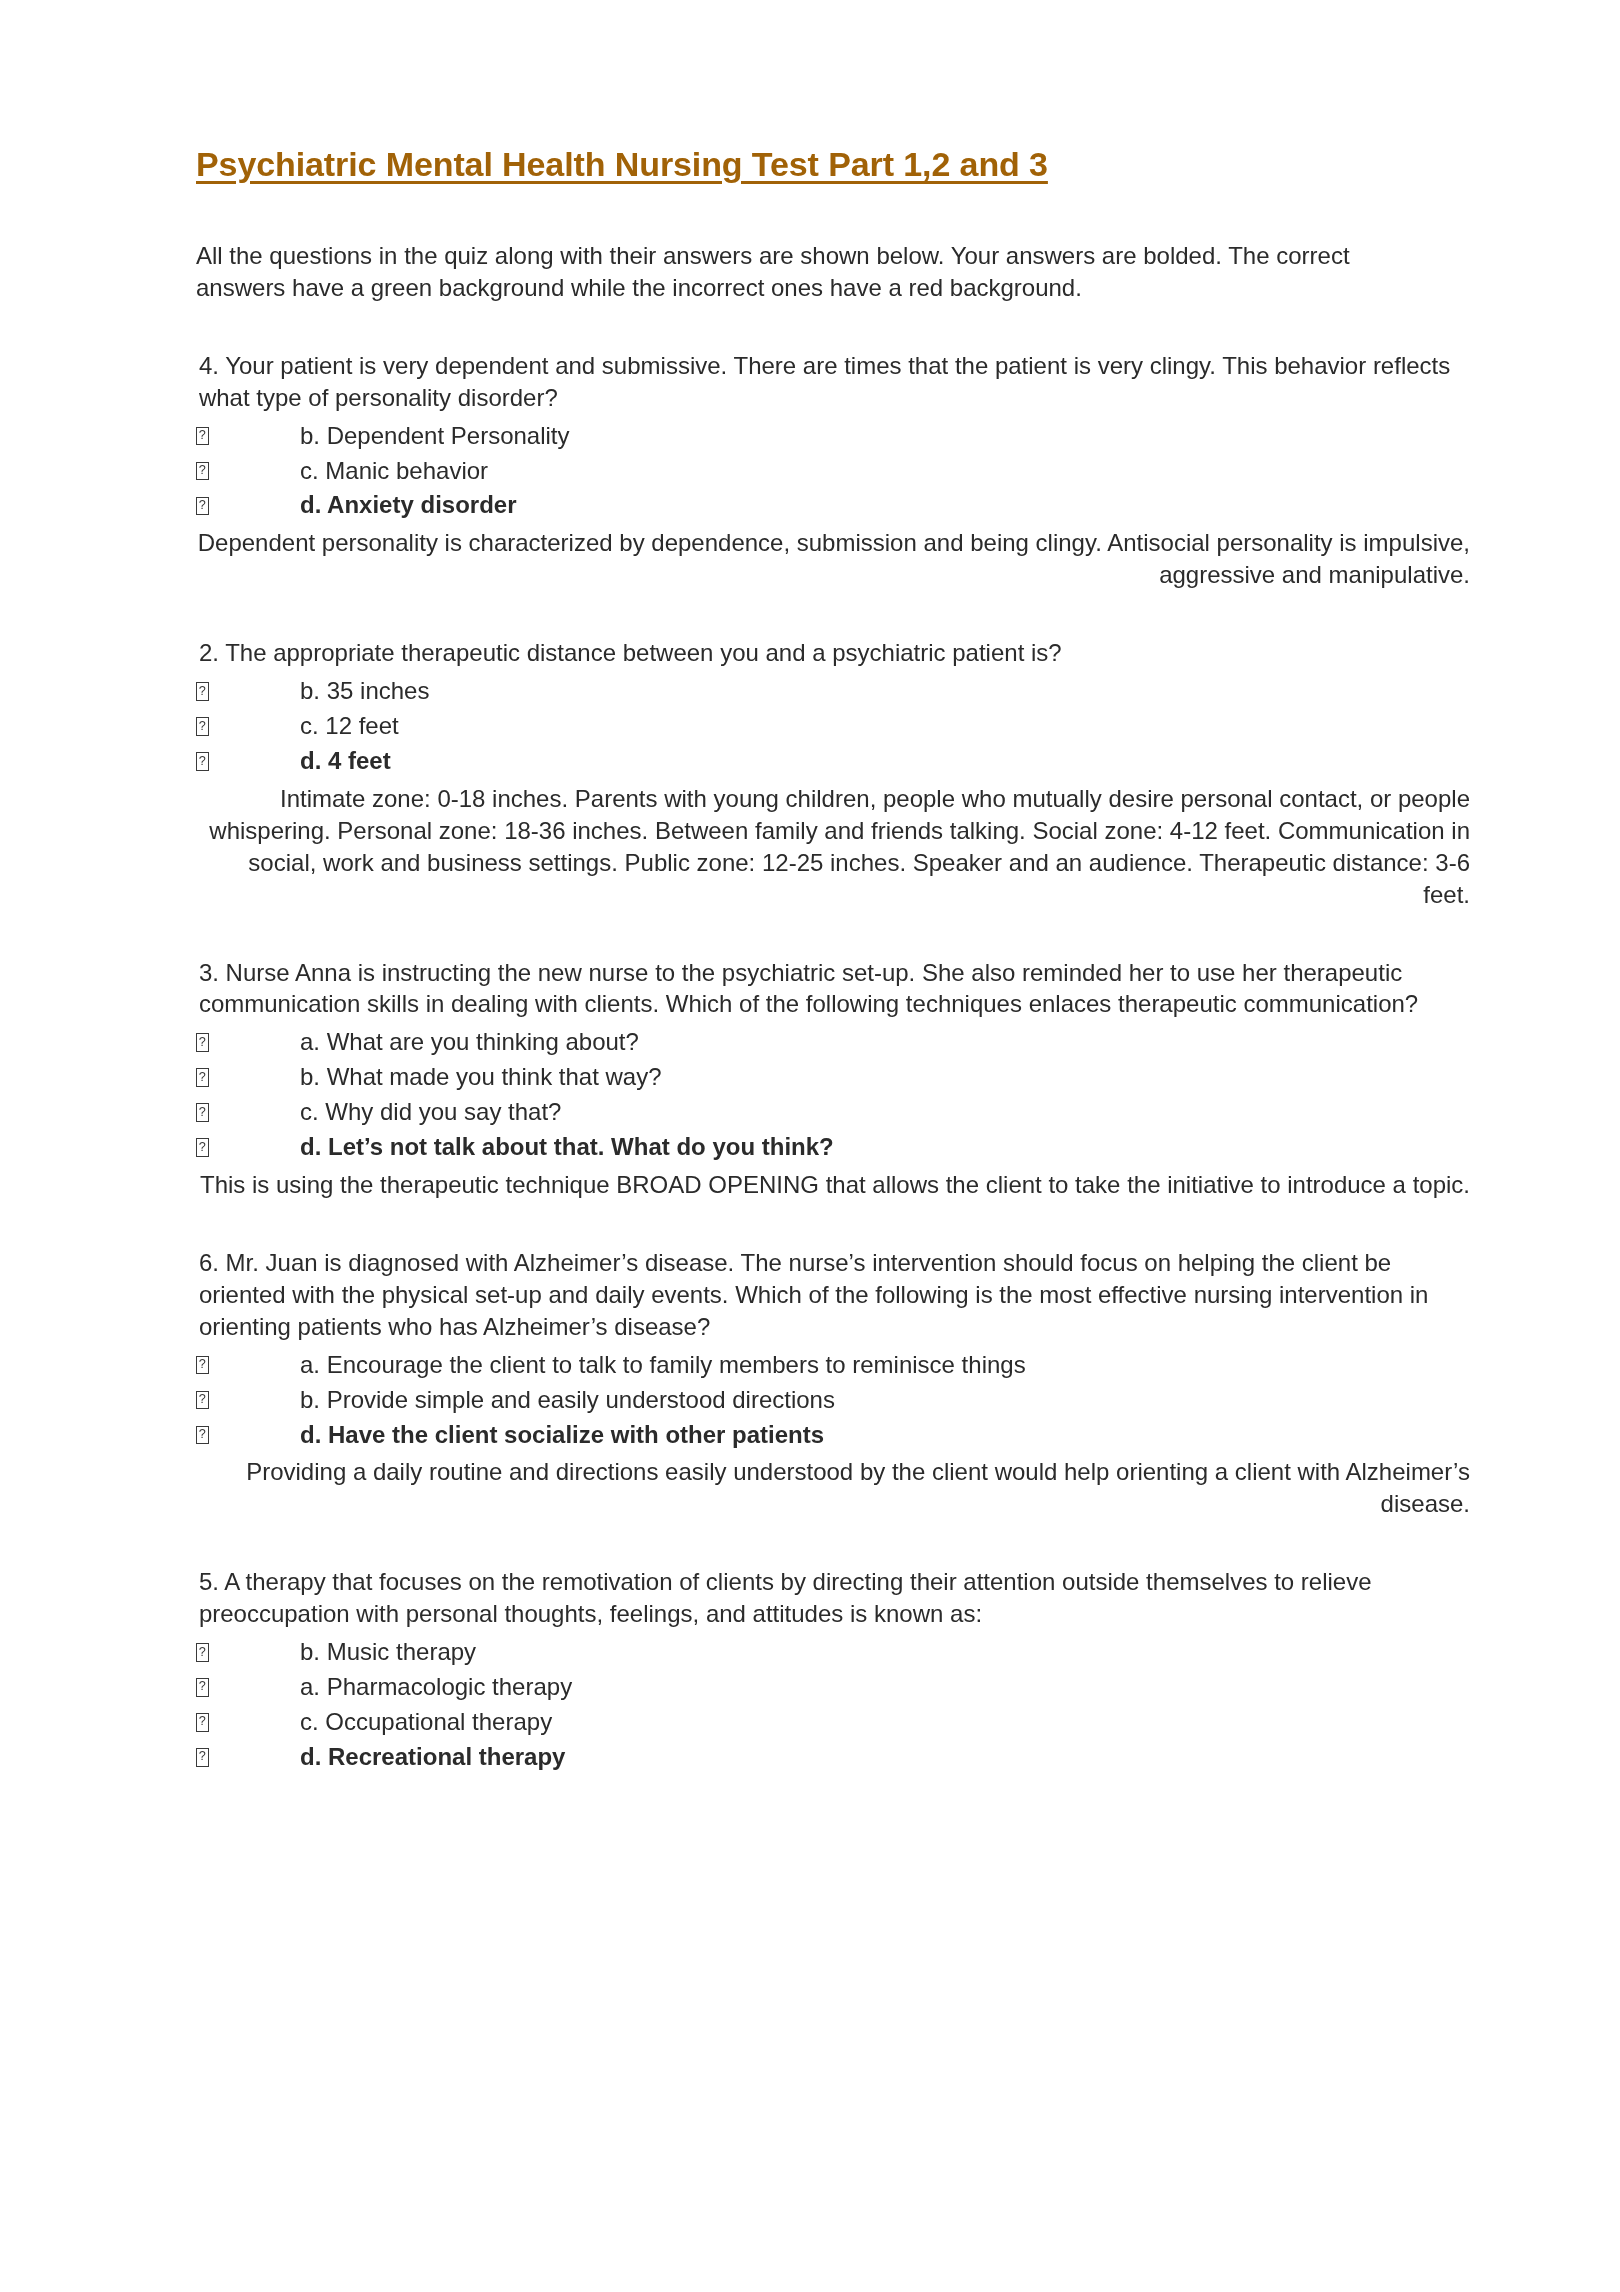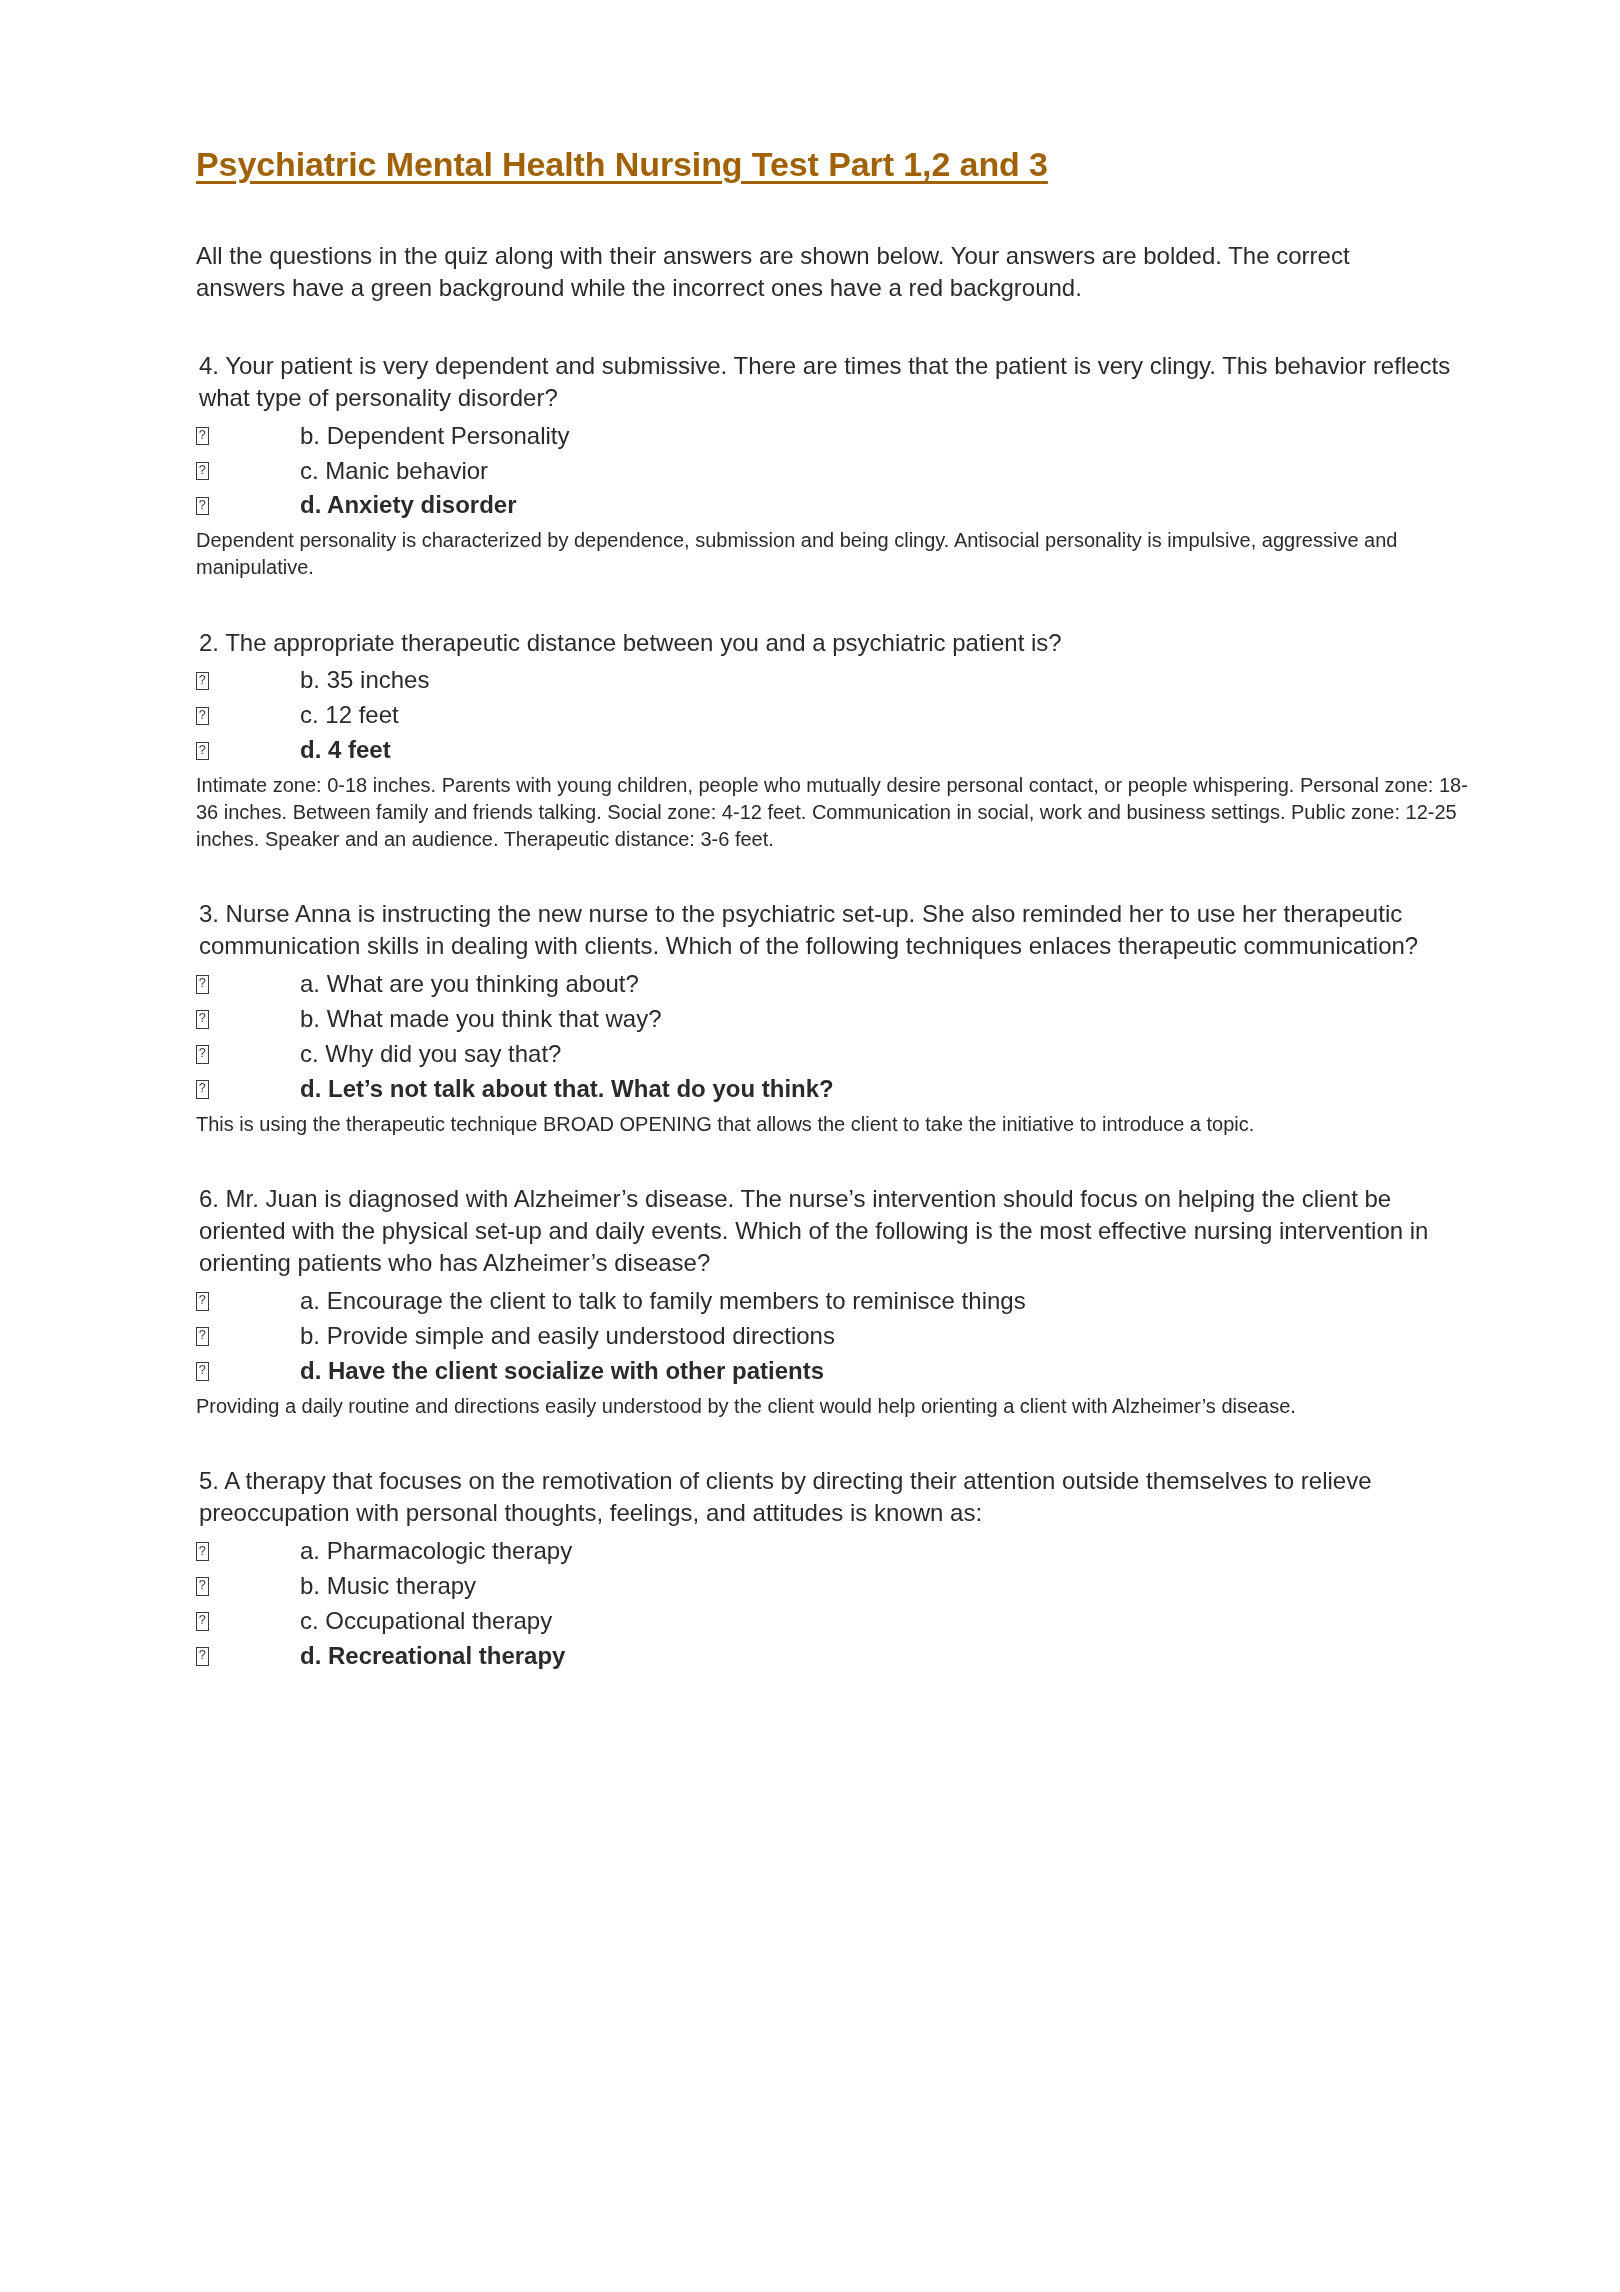--- a/index.html
+++ b/index.html
@@ -104,25 +104,26 @@
     font-family: "Liberation Sans", sans-serif;
     color: #3a3a3a;
   }
   .opt-text {
     display: inline-block;
   }
   .option.correct .opt-text {
     font-weight: bold;
   }
   .explanation {
-    font-size: 20px;
+    font-size: 24px;
     line-height: 1.33;
     margin: 7.8px 0 0 0;
     padding: 0;
     width: 1274px;
+    text-align: right;
   }
 </style>
 </head>
 <body>
 
 <div class="page">
   <div class="content">
 
     <h1 class="doc-title" style="color: #a16207;">Psychiatric Mental Health Nursing Test Part 1,2 and 3</h1>
 
@@ -203,25 +204,25 @@
               <span class="opt-text">d. Have the client socialize with other patients</span>
             </li>
           </ul>
           <p class="explanation">Providing a daily routine and directions easily understood by the client would help orienting a client with Alzheimer’s disease.</p>
         </div>
         <div class="qblock">
           <p class="qstem">5. A therapy that focuses on the remotivation of clients by directing their attention outside themselves to relieve preoccupation with personal thoughts, feelings, and attitudes is known as:</p>
           <ul class="options">
             <li class="option">
               <span class="opt-bullet"><span class="tofu"></span></span>
+              <span class="opt-text">b. Music therapy</span>
+            </li>
+            <li class="option">
+              <span class="opt-bullet"><span class="tofu"></span></span>
               <span class="opt-text">a. Pharmacologic therapy</span>
-            </li>
-            <li class="option">
-              <span class="opt-bullet"><span class="tofu"></span></span>
-              <span class="opt-text">b. Music therapy</span>
             </li>
             <li class="option">
               <span class="opt-bullet"><span class="tofu"></span></span>
               <span class="opt-text">c. Occupational therapy</span>
             </li>
             <li class="option correct">
               <span class="opt-bullet"><span class="tofu"></span></span>
               <span class="opt-text">d. Recreational therapy</span>
             </li>
           </ul>

